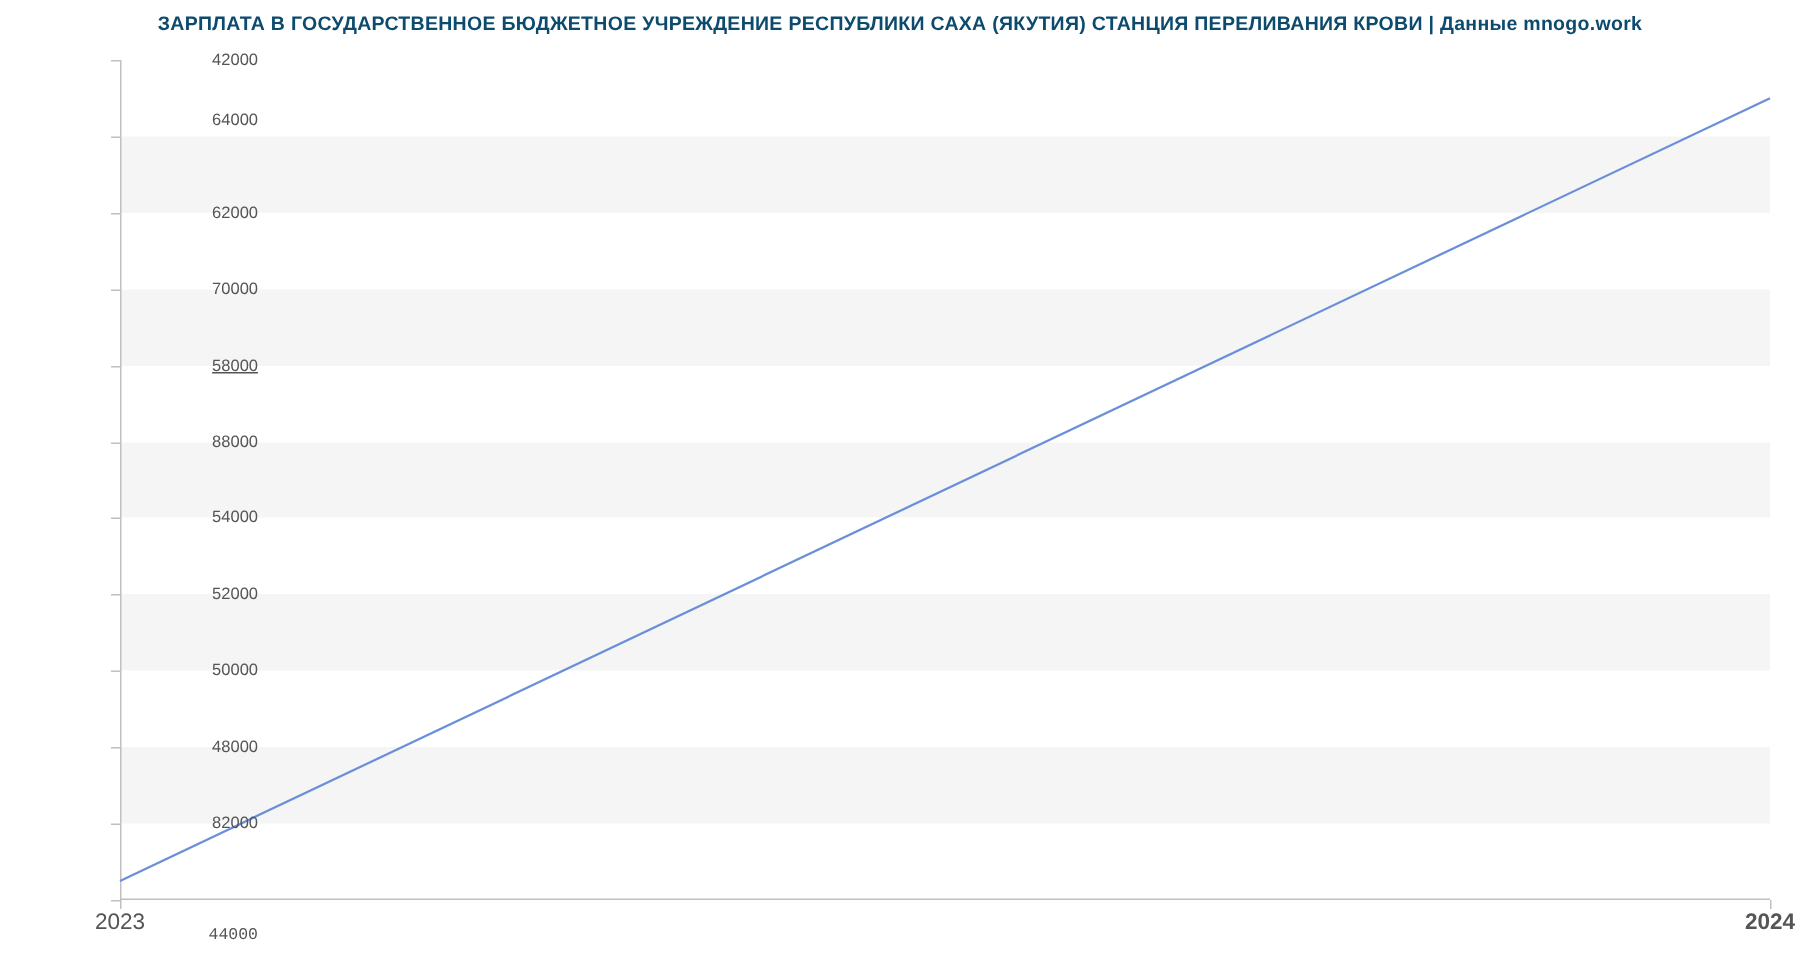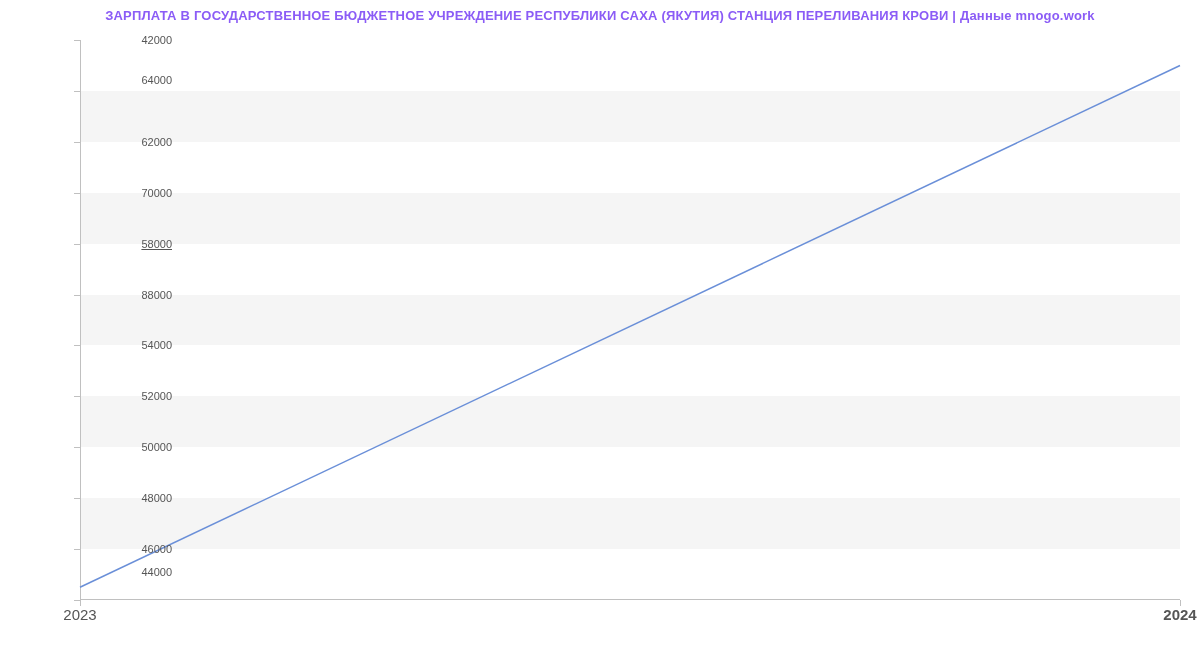--- a/index.html
+++ b/index.html
@@ -18,21 +18,21 @@
     height: 650px;
   }
   .title {
     position: absolute;
     top: 8px;
     left: 0;
     width: 100%;
     text-align: center;
     font-size: 13px;
     font-weight: bold;
-    color: #8b5cf6;
+    color: #0c4a6e;
     letter-spacing: 0.2px;
   }
   .plot-area {
     position: absolute;
     left: 80px;
     top: 40px;
     width: 1100px;
     height: 560px;
   }
   .band {
@@ -120,22 +120,22 @@
       <div class="y-tick" style="top: 305.455px;"></div>
       <div class="y-tick" style="top: 254.545px;"></div>
       <div class="y-tick" style="top: 203.636px;"></div>
       <div class="y-tick" style="top: 152.727px;"></div>
       <div class="y-tick" style="top: 101.818px;"></div>
       <div class="y-tick" style="top: 50.9091px;"></div>
       <div class="y-tick" style="top: 0px;"></div>
       <div class="x-tick" style="left: 0px;"></div>
       <div class="x-tick" style="left: 1100px;"></div>
     </div>
-<div class="y-label" style="top: 572px;">44000</div>
-    <div class="y-label" style="top: 549.091px;">46000</div>
+<div class="y-label" style="top: 624px; font-family: Liberation Mono, monospace;">44000</div>
+    <div class="y-label" style="top: 549.091px;">82000</div>
     <div class="y-label" style="top: 498.182px;">48000</div>
     <div class="y-label" style="top: 447.273px;">50000</div>
     <div class="y-label" style="top: 396.364px;">52000</div>
     <div class="y-label" style="top: 345.455px;">54000</div>
     <div class="y-label" style="top: 294.545px;">88000</div>
     <div class="y-label" style="top: 243.636px; text-decoration: underline;">58000</div>
     <div class="y-label" style="top: 192.727px;">70000</div>
     <div class="y-label" style="top: 141.818px;">62000</div>
     <div class="y-label" style="top: 80px;">64000</div>
     <div class="y-label" style="top: 40px;">42000</div>

